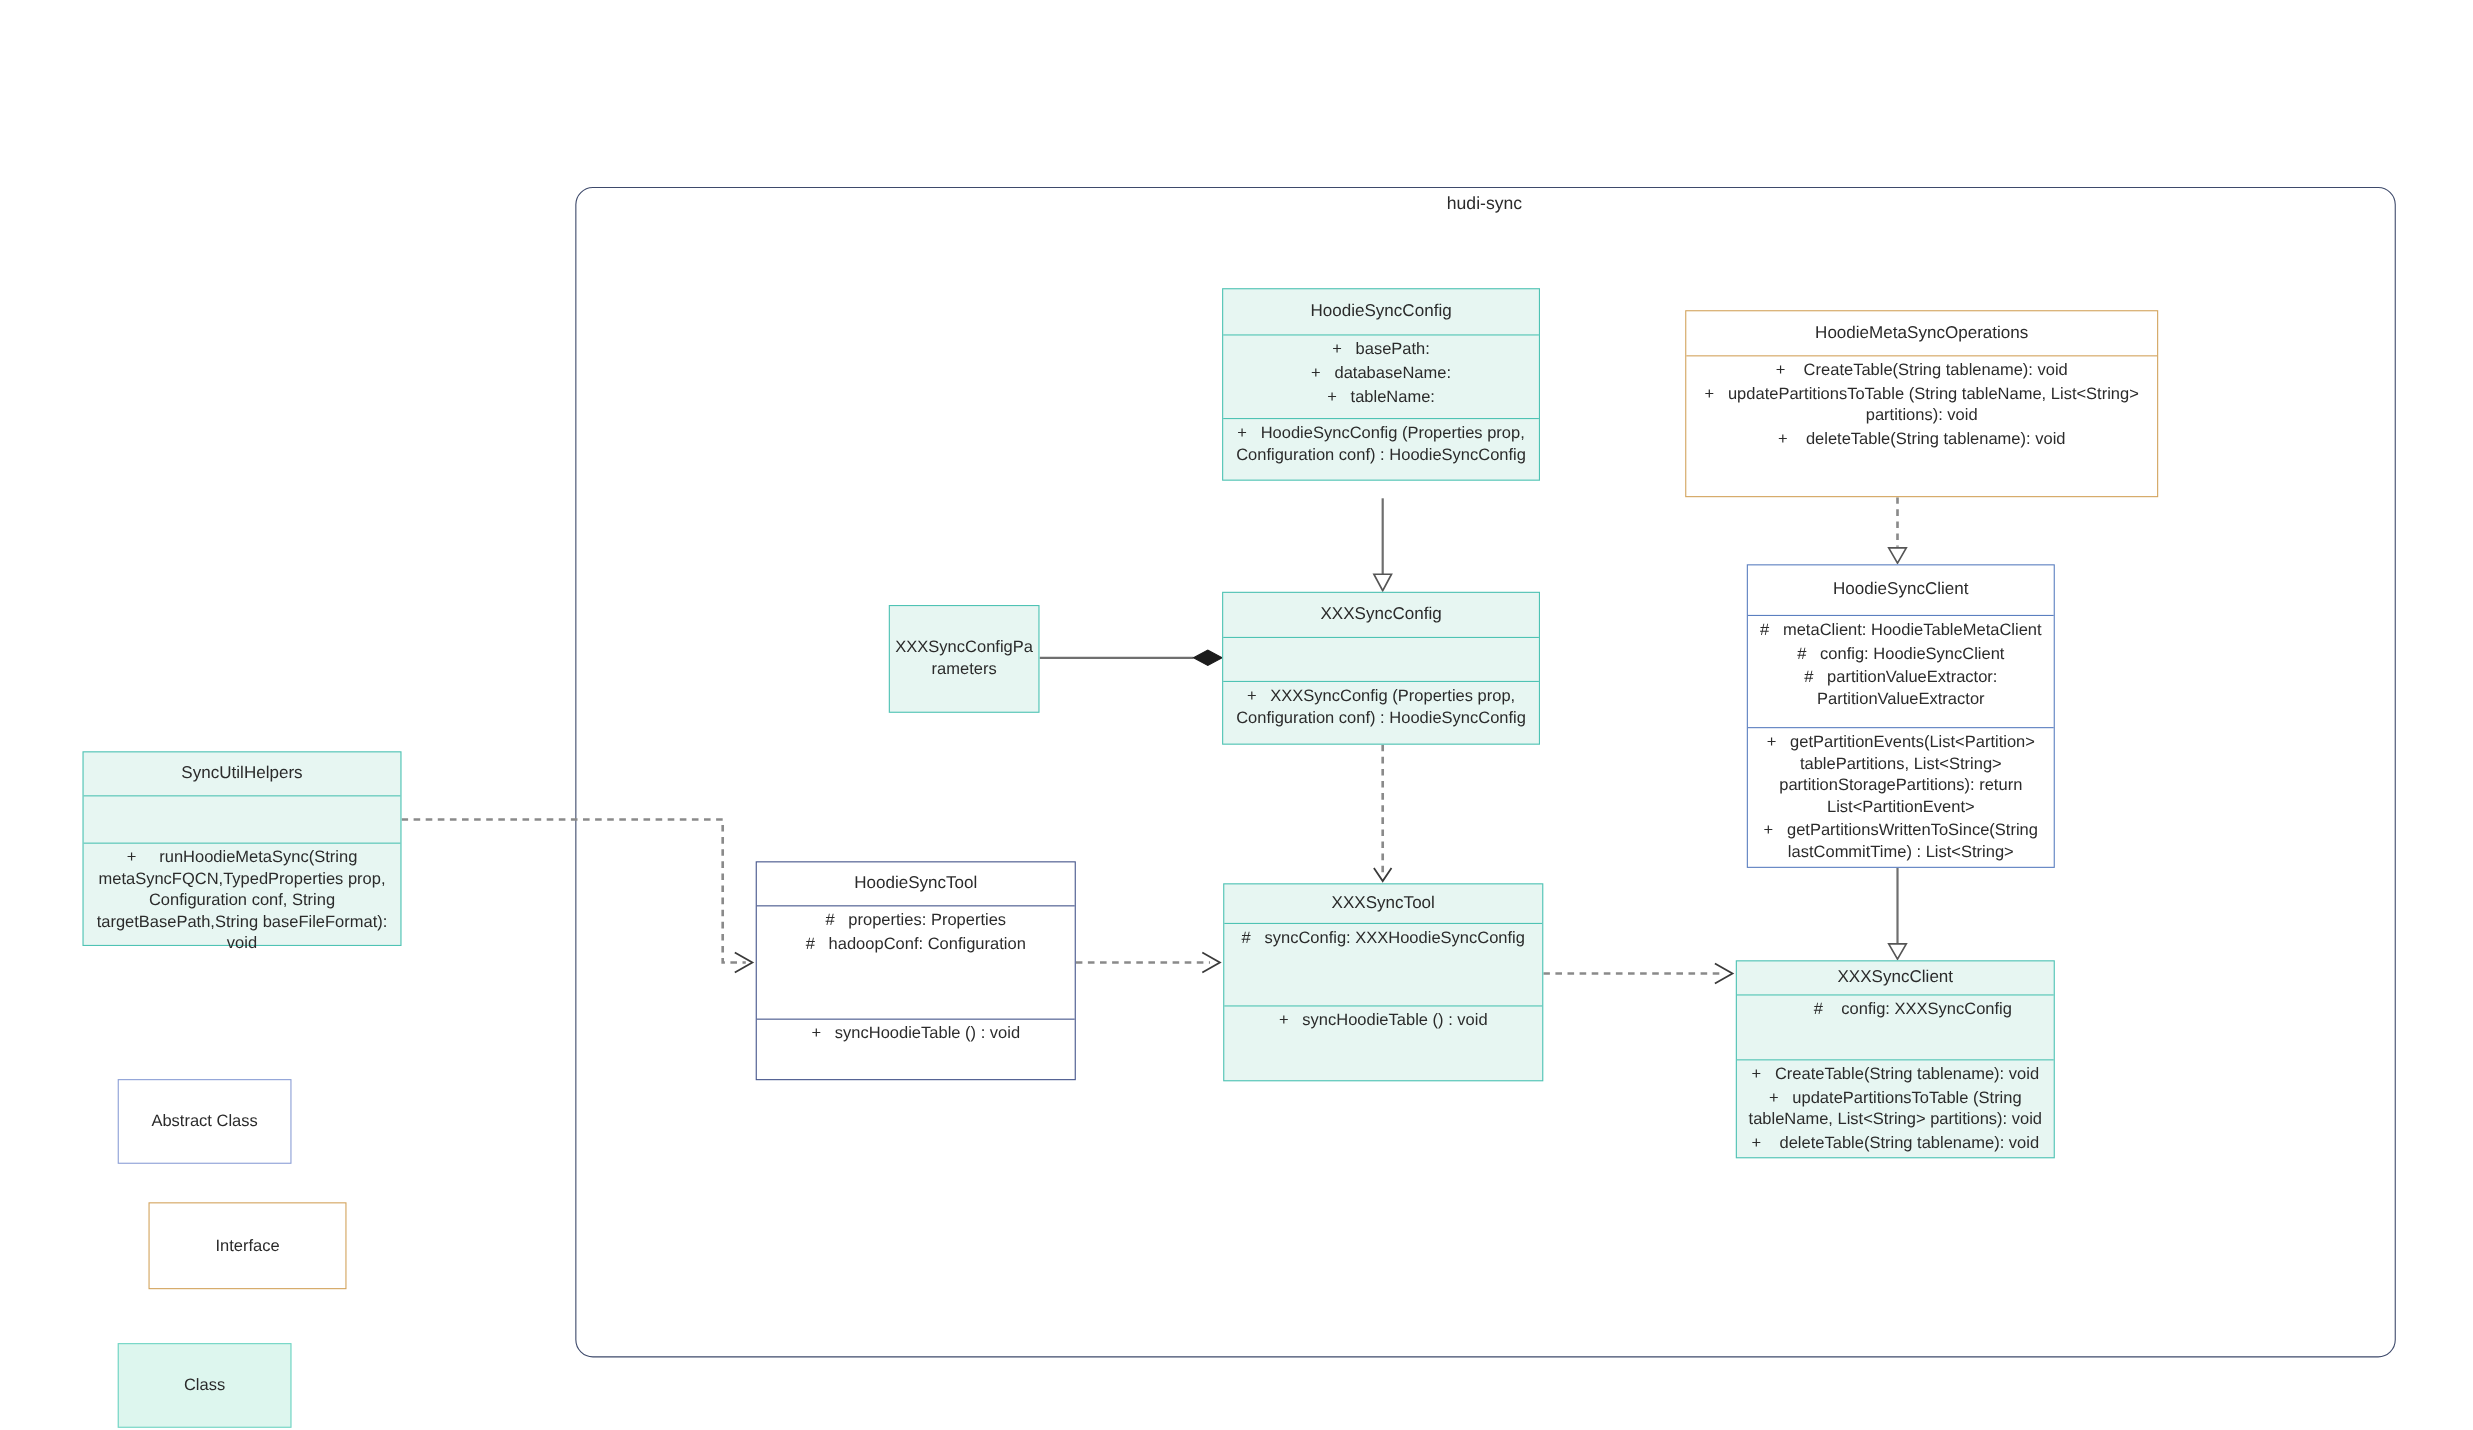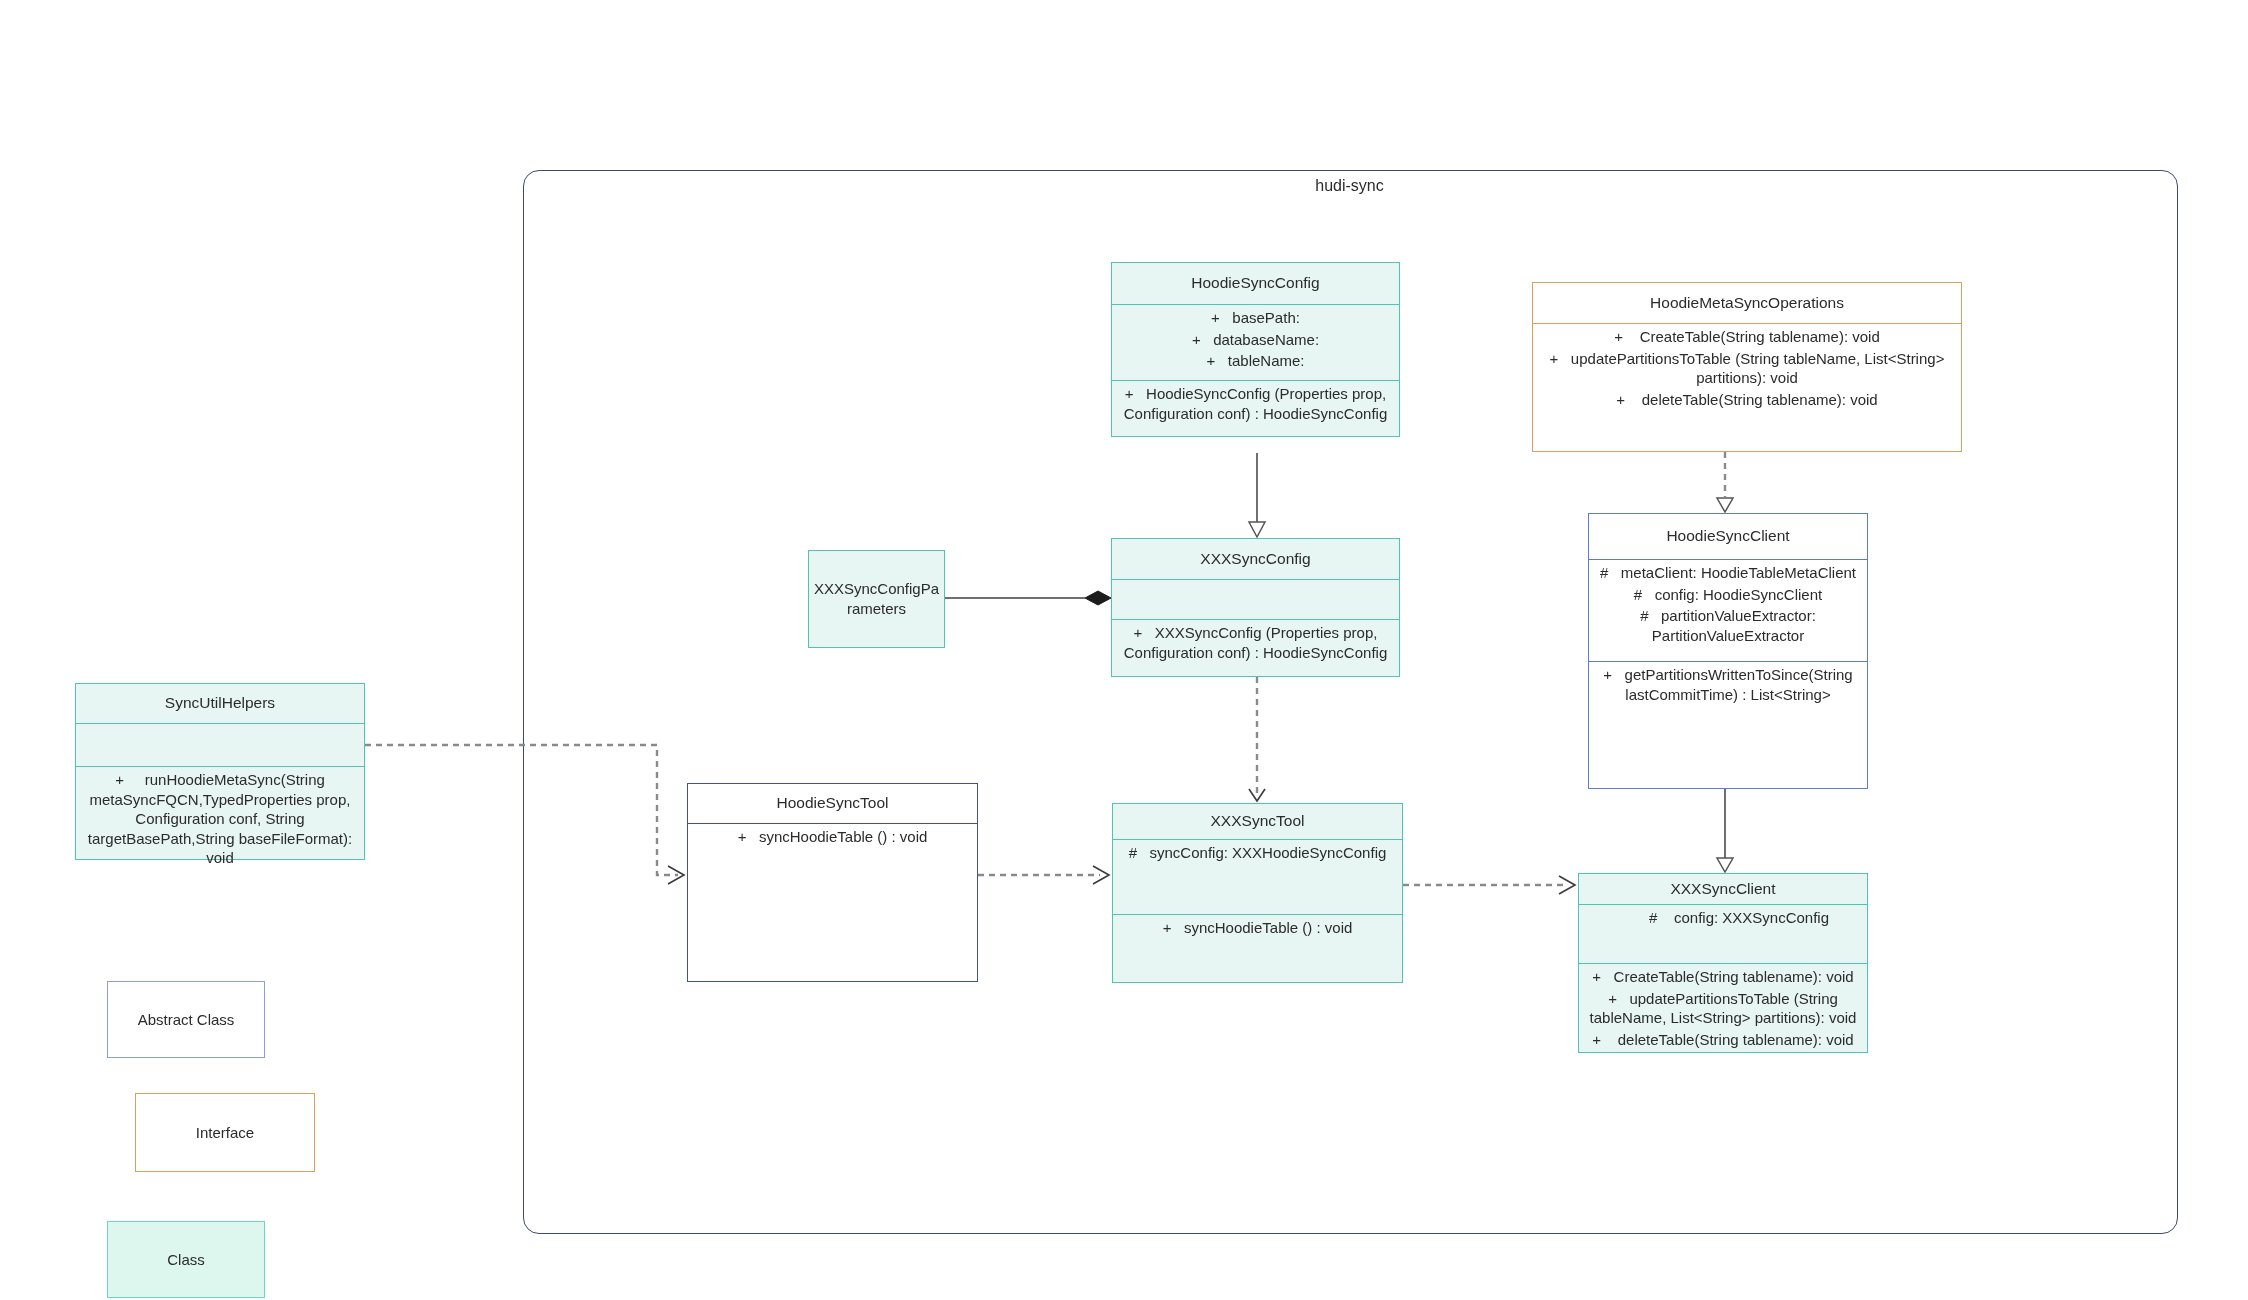--- a/index.html
+++ b/index.html
@@ -125,20 +125,24 @@
   <div class="uml-box teal" style="left:75px;top:683px;width:290px;height:177px;">
     <div class="uml-title" style="height:39px;">SyncUtilHelpers</div>
     <div class="sec" style="height:43px;"></div>
     <div class="sec" style="flex:1 1 auto;">
       <div class="uml-line">+     runHoodieMetaSync(String metaSyncFQCN,TypedProperties prop, Configuration conf, String targetBasePath,String baseFileFormat): void</div>
     </div>
   </div>
 
   <div class="uml-box abstract" style="left:687px;top:783px;width:291px;height:199px;">
     <div class="uml-title" style="height:39px;">HoodieSyncTool</div>
+    <div class="sec" style="height:103px;">
+      <div class="uml-line">#   properties: Properties</div>
+      <div class="uml-line">#   hadoopConf: Configuration</div>
+    </div>
     <div class="sec" style="flex:1 1 auto;">
       <div class="uml-line">+   syncHoodieTable () : void</div>
     </div>
   </div>
 
   <div class="uml-box teal" style="left:1112px;top:803px;width:291px;height:180px;">
     <div class="uml-title" style="height:35px;">XXXSyncTool</div>
     <div class="sec" style="height:75px;">
       <div class="uml-line">#   syncConfig: XXXHoodieSyncConfig</div>
     </div>
@@ -148,20 +152,21 @@
   </div>
 
   <div class="uml-box abstract-light" style="left:1588px;top:513px;width:280px;height:276px;">
     <div class="uml-title" style="height:45px;">HoodieSyncClient</div>
     <div class="sec" style="height:102px;">
       <div class="uml-line">#   metaClient: HoodieTableMetaClient</div>
       <div class="uml-line">#   config: HoodieSyncClient</div>
       <div class="uml-line">#   partitionValueExtractor: PartitionValueExtractor</div>
     </div>
     <div class="sec" style="flex:1 1 auto;">
+      <div class="uml-line">+   getPartitionEvents(List&lt;Partition&gt; tablePartitions, List&lt;String&gt; partitionStoragePartitions): return List&lt;PartitionEvent&gt;</div>
       <div class="uml-line">+   getPartitionsWrittenToSince(String lastCommitTime) : List&lt;String&gt;</div>
     </div>
   </div>
 
   <div class="uml-box teal" style="left:1578px;top:873px;width:290px;height:180px;">
     <div class="uml-title" style="height:30px;">XXXSyncClient</div>
     <div class="sec" style="height:59px;padding-left:38px;">
       <div class="uml-line">#    config: XXXSyncConfig</div>
     </div>
     <div class="sec" style="flex:1 1 auto;">

